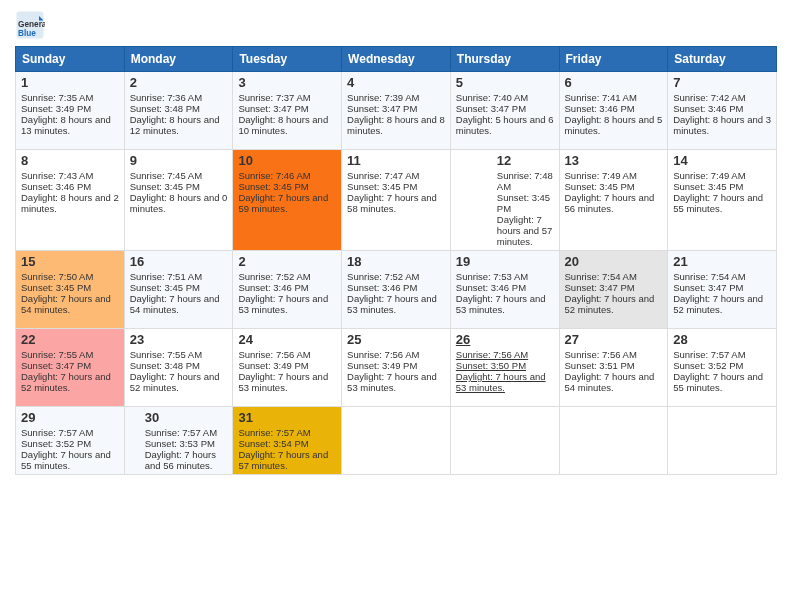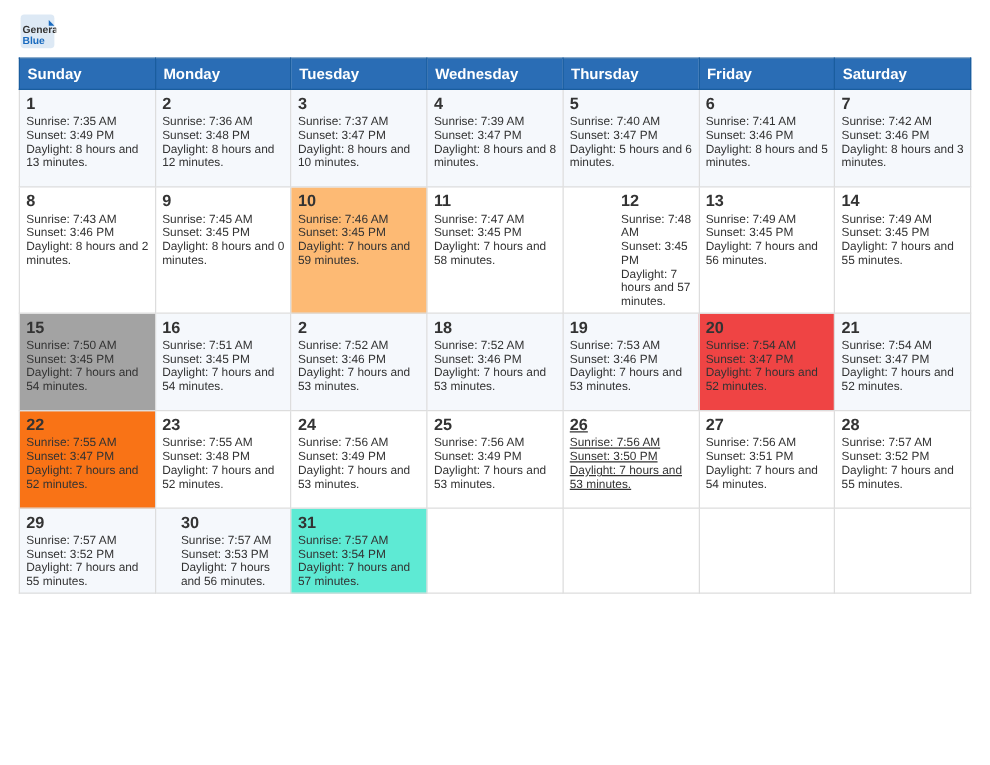--- a/index.html
+++ b/index.html
@@ -125,48 +125,48 @@
           <td style="background: rgb(245, 248, 252);"><span class="day-number">2</span><span>Sunrise: 7:36 AM</span><br><span>Sunset: 3:48 PM</span><br><span>Daylight: 8 hours and 12 minutes.</span></td>
           <td style="background: rgb(245, 248, 252);"><span class="day-number">3</span><span>Sunrise: 7:37 AM</span><br><span>Sunset: 3:47 PM</span><br><span>Daylight: 8 hours and 10 minutes.</span></td>
           <td style="background: rgb(245, 248, 252);"><span class="day-number">4</span><span>Sunrise: 7:39 AM</span><br><span>Sunset: 3:47 PM</span><br><span>Daylight: 8 hours and 8 minutes.</span></td>
           <td style="background: rgb(245, 248, 252);"><span class="day-number">5</span><span>Sunrise: 7:40 AM</span><br><span>Sunset: 3:47 PM</span><br><span>Daylight: 5 hours and 6 minutes.</span></td>
           <td style="background: rgb(245, 248, 252);"><span class="day-number">6</span><span>Sunrise: 7:41 AM</span><br><span>Sunset: 3:46 PM</span><br><span>Daylight: 8 hours and 5 minutes.</span></td>
           <td style="background: rgb(245, 248, 252);"><span class="day-number">7</span><span>Sunrise: 7:42 AM</span><br><span>Sunset: 3:46 PM</span><br><span>Daylight: 8 hours and 3 minutes.</span></td>
         </tr>
         <tr>
           <td style="background: rgb(255, 255, 255);"><span class="day-number">8</span><span>Sunrise: 7:43 AM</span><br><span>Sunset: 3:46 PM</span><br><span>Daylight: 8 hours and 2 minutes.</span></td>
           <td style="background: rgb(255, 255, 255);"><span class="day-number">9</span><span>Sunrise: 7:45 AM</span><br><span>Sunset: 3:45 PM</span><br><span>Daylight: 8 hours and 0 minutes.</span></td>
-          <td style="background: #fdba74;"><span class="day-number">10</span><span>Sunrise: 7:46 AM</span><br><span>Sunset: 3:45 PM</span><br><span>Daylight: 7 hours and 59 minutes.</span></td>
+          <td style="background: #f97316;"><span class="day-number">10</span><span>Sunrise: 7:46 AM</span><br><span>Sunset: 3:45 PM</span><br><span>Daylight: 7 hours and 59 minutes.</span></td>
           <td style="background: rgb(255, 255, 255);"><span class="day-number">11</span><span>Sunrise: 7:47 AM</span><br><span>Sunset: 3:45 PM</span><br><span>Daylight: 7 hours and 58 minutes.</span></td>
           <td style="background: rgb(255, 255, 255); padding-left: 46px;"><span class="day-number">12</span><span>Sunrise: 7:48 AM</span><br><span>Sunset: 3:45 PM</span><br><span>Daylight: 7 hours and 57 minutes.</span></td>
           <td style="background: rgb(255, 255, 255);"><span class="day-number">13</span><span>Sunrise: 7:49 AM</span><br><span>Sunset: 3:45 PM</span><br><span>Daylight: 7 hours and 56 minutes.</span></td>
           <td style="background: rgb(255, 255, 255);"><span class="day-number">14</span><span>Sunrise: 7:49 AM</span><br><span>Sunset: 3:45 PM</span><br><span>Daylight: 7 hours and 55 minutes.</span></td>
         </tr>
         <tr>
-          <td style="background: #a3a3a3;"><span class="day-number">15</span><span>Sunrise: 7:50 AM</span><br><span>Sunset: 3:45 PM</span><br><span>Daylight: 7 hours and 54 minutes.</span></td>
+          <td style="background: #fdba74;"><span class="day-number">15</span><span>Sunrise: 7:50 AM</span><br><span>Sunset: 3:45 PM</span><br><span>Daylight: 7 hours and 54 minutes.</span></td>
           <td style="background: rgb(245, 248, 252);"><span class="day-number">16</span><span>Sunrise: 7:51 AM</span><br><span>Sunset: 3:45 PM</span><br><span>Daylight: 7 hours and 54 minutes.</span></td>
           <td style="background: rgb(245, 248, 252);"><span class="day-number">2</span><span>Sunrise: 7:52 AM</span><br><span>Sunset: 3:46 PM</span><br><span>Daylight: 7 hours and 53 minutes.</span></td>
           <td style="background: rgb(245, 248, 252);"><span class="day-number">18</span><span>Sunrise: 7:52 AM</span><br><span>Sunset: 3:46 PM</span><br><span>Daylight: 7 hours and 53 minutes.</span></td>
           <td style="background: rgb(245, 248, 252);"><span class="day-number">19</span><span>Sunrise: 7:53 AM</span><br><span>Sunset: 3:46 PM</span><br><span>Daylight: 7 hours and 53 minutes.</span></td>
-          <td style="background: #ef4444; margin-left: 16px;"><span class="day-number">20</span><span>Sunrise: 7:54 AM</span><br><span>Sunset: 3:47 PM</span><br><span>Daylight: 7 hours and 52 minutes.</span></td>
+          <td style="background: #e5e5e5; margin-left: 16px;"><span class="day-number">20</span><span>Sunrise: 7:54 AM</span><br><span>Sunset: 3:47 PM</span><br><span>Daylight: 7 hours and 52 minutes.</span></td>
           <td style="background: rgb(245, 248, 252);"><span class="day-number">21</span><span>Sunrise: 7:54 AM</span><br><span>Sunset: 3:47 PM</span><br><span>Daylight: 7 hours and 52 minutes.</span></td>
         </tr>
         <tr>
-          <td style="background: #f97316;"><span class="day-number">22</span><span>Sunrise: 7:55 AM</span><br><span>Sunset: 3:47 PM</span><br><span>Daylight: 7 hours and 52 minutes.</span></td>
+          <td style="background: #fca5a5;"><span class="day-number">22</span><span>Sunrise: 7:55 AM</span><br><span>Sunset: 3:47 PM</span><br><span>Daylight: 7 hours and 52 minutes.</span></td>
           <td style="background: rgb(255, 255, 255);"><span class="day-number">23</span><span>Sunrise: 7:55 AM</span><br><span>Sunset: 3:48 PM</span><br><span>Daylight: 7 hours and 52 minutes.</span></td>
           <td style="background: rgb(255, 255, 255);"><span class="day-number">24</span><span>Sunrise: 7:56 AM</span><br><span>Sunset: 3:49 PM</span><br><span>Daylight: 7 hours and 53 minutes.</span></td>
           <td style="background: rgb(255, 255, 255); margin-left: 24px;"><span class="day-number">25</span><span>Sunrise: 7:56 AM</span><br><span>Sunset: 3:49 PM</span><br><span>Daylight: 7 hours and 53 minutes.</span></td>
           <td style="background: rgb(255, 255, 255); text-decoration: underline;"><span class="day-number">26</span><span>Sunrise: 7:56 AM</span><br><span>Sunset: 3:50 PM</span><br><span>Daylight: 7 hours and 53 minutes.</span></td>
           <td style="background: rgb(255, 255, 255);"><span class="day-number">27</span><span>Sunrise: 7:56 AM</span><br><span>Sunset: 3:51 PM</span><br><span>Daylight: 7 hours and 54 minutes.</span></td>
           <td style="background: rgb(255, 255, 255);"><span class="day-number">28</span><span>Sunrise: 7:57 AM</span><br><span>Sunset: 3:52 PM</span><br><span>Daylight: 7 hours and 55 minutes.</span></td>
         </tr>
         <tr class="last-row">
           <td style="background: rgb(245, 248, 252);"><span class="day-number">29</span><span>Sunrise: 7:57 AM</span><br><span>Sunset: 3:52 PM</span><br><span>Daylight: 7 hours and 55 minutes.</span></td>
           <td style="background: rgb(245, 248, 252); padding-left: 20px;"><span class="day-number">30</span><span>Sunrise: 7:57 AM</span><br><span>Sunset: 3:53 PM</span><br><span>Daylight: 7 hours and 56 minutes.</span></td>
-          <td style="background: #5eead4;"><span class="day-number">31</span><span>Sunrise: 7:57 AM</span><br><span>Sunset: 3:54 PM</span><br><span>Daylight: 7 hours and 57 minutes.</span></td>
+          <td style="background: #eab308;"><span class="day-number">31</span><span>Sunrise: 7:57 AM</span><br><span>Sunset: 3:54 PM</span><br><span>Daylight: 7 hours and 57 minutes.</span></td>
           <td class="empty-cell"></td>
           <td class="empty-cell"></td>
           <td class="empty-cell"></td>
           <td class="empty-cell"></td>
         </tr>
       </tbody>
   </table>
 </div>
 
 </body></html>

